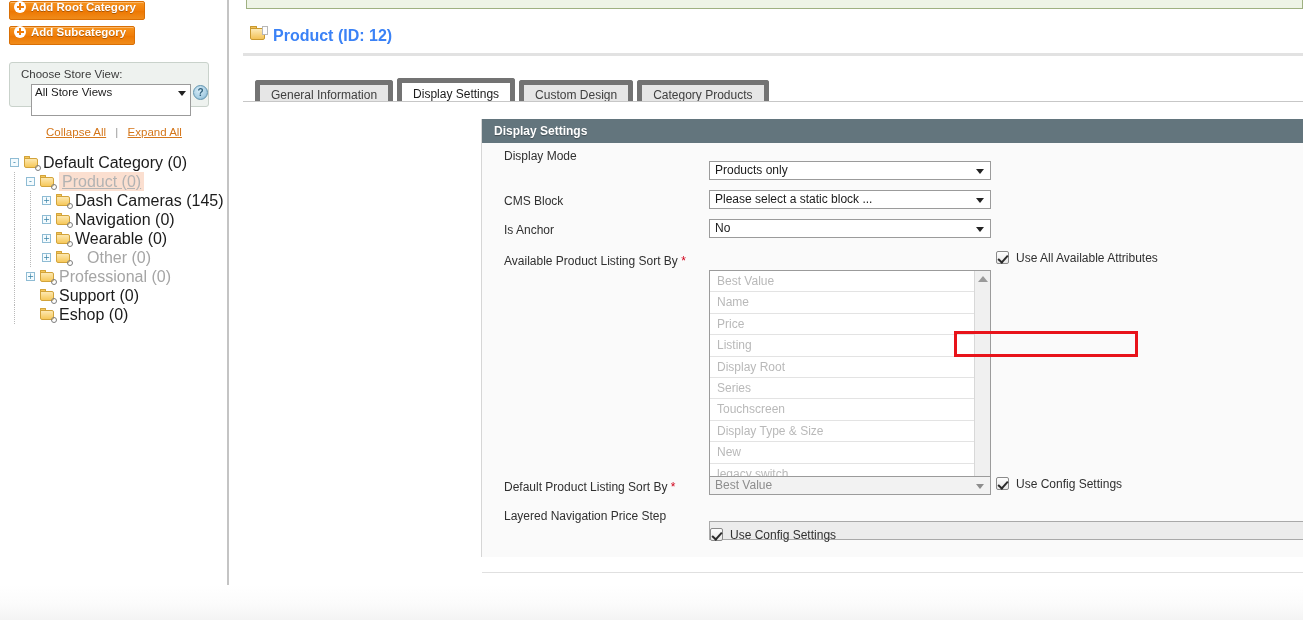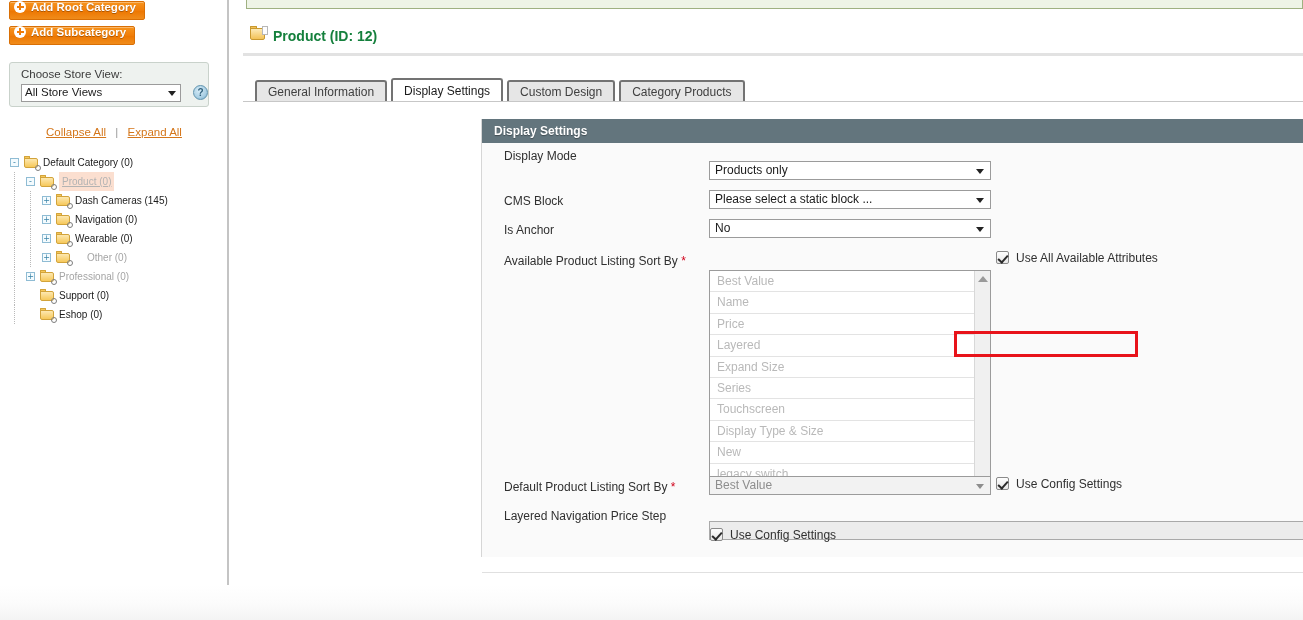--- a/index.html
+++ b/index.html
@@ -127,21 +127,21 @@
     border-radius: 1px 1px 0 0;
   }
   .tnode .folder.leafy .fglass {
     position: absolute; right: -2px; bottom: -2px;
     width: 6px; height: 6px;
     border: 1px solid #7d7d7d;
     border-radius: 50%;
     background: rgba(255,255,255,.25);
   }
   .tnode .tlabel {
-    position: absolute; font-size: 10px; color: #1b1b1b;
+    position: absolute; font-size: 16px; color: #1b1b1b;
     cursor: pointer;
   }
   .tnode.dim .tlabel { color: #a5a5a5; }
   .tnode.active .tlabel {
     background: #fbdfd0; color: #b3b3b3;
     padding: 0 3px;
   }
   .dots {
     position: absolute; top: 0; width: 1px; height: 19px;
     border-left: 1px dotted #b9b9b9;
@@ -168,40 +168,40 @@
   #title-icon .ftab {
     position: absolute; left: 0; top: 0; width: 7px; height: 3px;
     background:#f3c257; border:1px solid #c9992f; border-bottom:none;
     border-radius: 1px 1px 0 0;
   }
   #title-icon .fpage {
     position: absolute; right: -1px; top: 0px; width: 6px; height: 9px;
     background: #fdfdfd; border: 1px solid #b7b7b7;
   }
   #title-text { position: absolute; left: 44px; top: 25px; height:22px; line-height:22px;
-    font-size: 14px; font-weight: bold; color: #15803d; }
+    font-size: 16px; font-weight: bold; color: #3b82f6; }
 
   #title-rule {
     position: absolute; left: 14px; top: 53px;
     width: 1060px; height: 3px;
     background: #e2e2e2;
   }
 
   
   #tabs {
     position: absolute; left: 26px; top: 78px;
     height: 24px;
     display: flex; align-items: flex-end;
   }
   .tab {
     height: 22px; line-height: 21px;
     padding: 0 11px;
     margin-right: 4px;
     background: #e6e6e6;
-    border: 2px solid #737373;
+    border: 5px solid #737373;
     border-bottom: 1px solid #c7c7c7;
     border-radius: 3px 3px 0 0;
     font-size: 12px; color: #404040;
     cursor: pointer;
     white-space: nowrap;
   }
   .tab.sel {
     background: #ffffff;
     height: 24px; line-height: 23px;
     border-bottom-color: #ffffff;
@@ -350,21 +350,21 @@
       <span>Add Root Category</span>
     </div>
 
     <div class="btn-orange" id="btn-sub">
       <span class="plus"></span>
       <span>Add Subcategory</span>
     </div>
 
     <div id="store-box">
       <div class="lbl">Choose Store View:</div>
-      <div style="position:absolute;left:11px;top:21px;width:160px;height:18px;text-decoration:underline;">
+      <div style="position:absolute;left:21px;top:21px;width:160px;height:32px;text-decoration:underline;">
         <div style="position:absolute;inset:0;border:1px solid #9b9b9b;background:#fff;"></div>
         <div style="position:absolute;left:4px;top:0;height:18px;line-height:17px;font-size:11.5px;color:#1b1b1b;">All Store Views</div>
         <div class="sel-arrow" style="right:5px;top:7px;"></div>
       </div>
       <div id="store-help">?</div>
     </div>
 
     <div id="tree-actions">
       <a>Collapse All</a>
       <span class="sep">|</span>
@@ -514,22 +514,22 @@
         <div class="flabel" style="top:111px;">
           <span>Available Product Listing Sort By</span>
           <span class="req">*</span>
         </div>
 
         <div id="avail-list">
           <div id="avail-options">
               <div class="opt">Best Value</div>
               <div class="opt">Name</div>
               <div class="opt">Price</div>
-              <div class="opt">Layered</div>
-              <div class="opt">Expand Size</div>
+              <div class="opt">Listing</div>
+              <div class="opt">Display Root</div>
               <div class="opt">Series</div>
               <div class="opt">Touchscreen</div>
               <div class="opt">Display Type &amp; Size</div>
               <div class="opt">New</div>
               <div class="opt">legacy switch</div>
             </div>
           <div id="avail-scroll">
             <div class="arr up"></div>
             <div class="arr dn"></div>
           </div>

